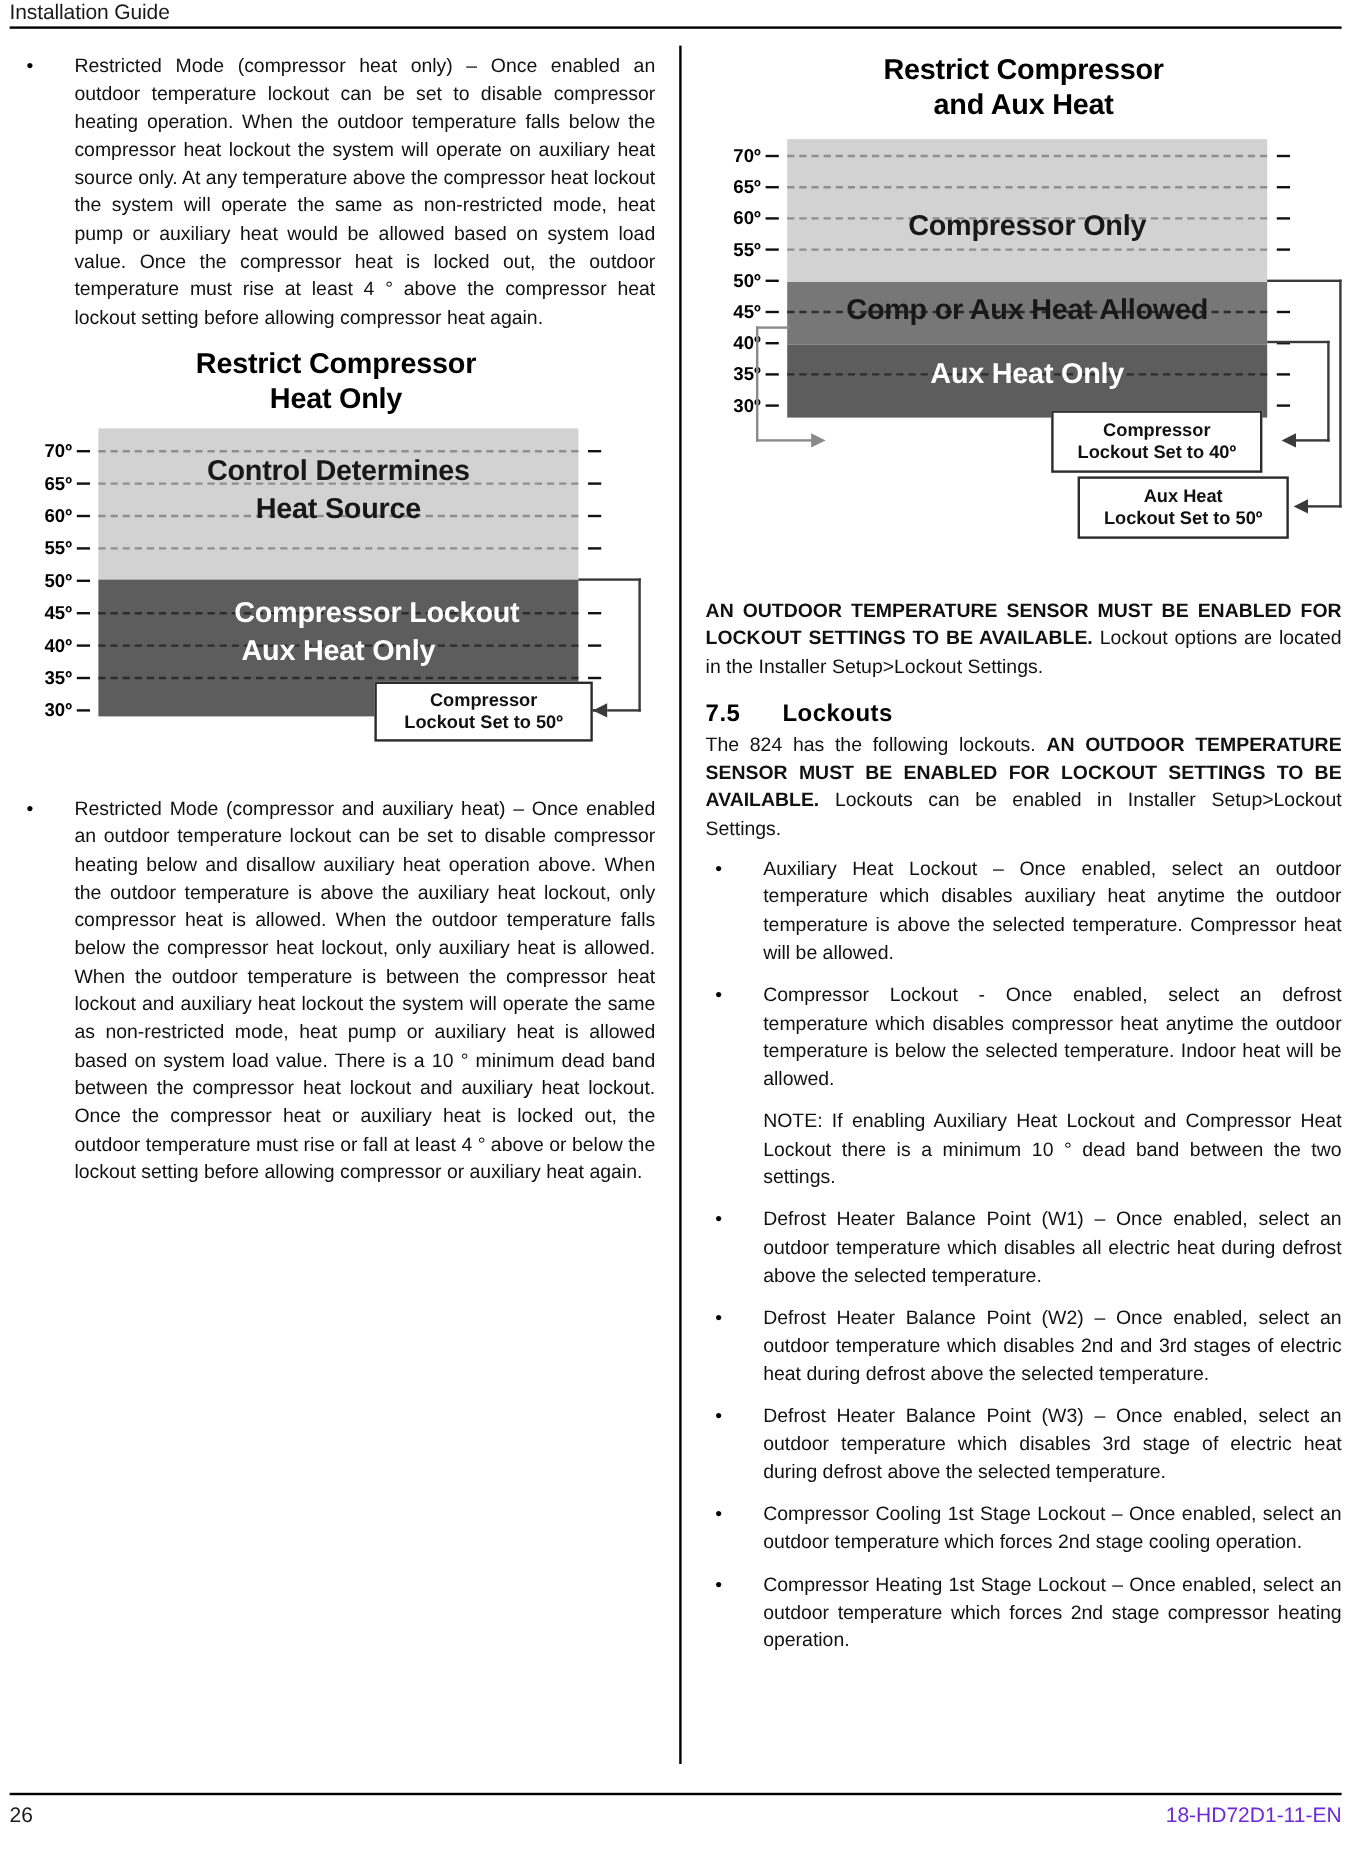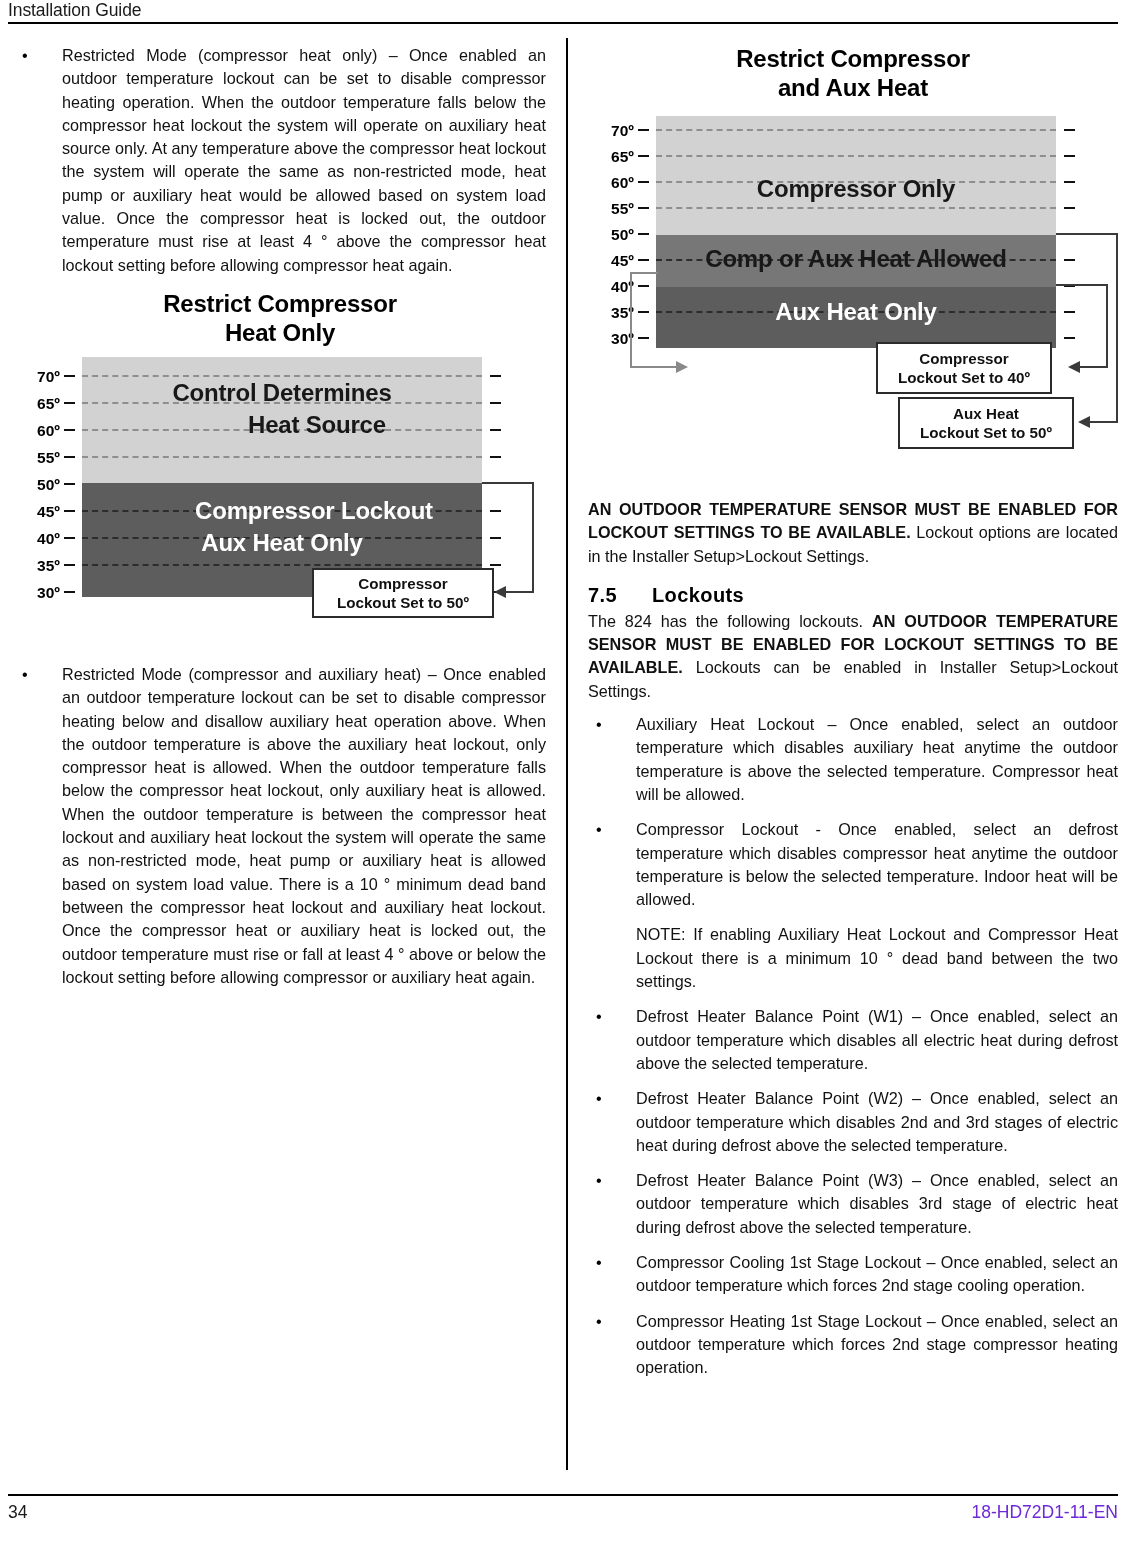--- a/index.html
+++ b/index.html
@@ -273,21 +273,21 @@
         <div class="gridline" style="top:18px;  width:400px;"></div>
         <div class="gridline" style="top:45px;  width:400px;"></div>
         <div class="gridline" style="top:72px;  width:400px;"></div>
         <div class="gridline" style="top:99px;  width:400px;"></div>
 
         <div class="gridline on-dark" style="top:153px; width:400px;"></div>
         <div class="gridline on-dark" style="top:180px; width:400px;"></div>
         <div class="gridline on-dark" style="top:207px; width:400px;"></div>
 
         <div class="band-label dark-text" style="top:22px;">Control Determines</div>
-        <div class="band-label dark-text" style="top:54px;padding-left:35px;">Heat Source</div>
+        <div class="band-label dark-text" style="top:54px;">Heat Source</div>
         <div class="band-label light-text" style="top:140px;padding-left:32px;">Compressor Lockout</div>
         <div class="band-label light-text" style="top:172px;">Aux Heat Only</div>
       </div>
 
       <div class="right-dash" style="left:476px; top:18px;"></div>
       <div class="right-dash" style="left:476px; top:45px;"></div>
       <div class="right-dash" style="left:476px; top:72px;"></div>
       <div class="right-dash" style="left:476px; top:99px;"></div>
       <div class="right-dash" style="left:476px; top:153px;"></div>
       <div class="right-dash" style="left:476px; top:180px;"></div>
@@ -448,15 +448,15 @@
     <div class="bullet-item">
       <span class="bullet-dot">•</span>
       <p class="body-p">Compressor Heating 1st Stage Lockout – Once enabled, select an outdoor temperature which forces 2nd stage compressor heating operation.</p>
     </div>
 
   </div>
 </div>
 
 <div id="page-footer">
   <div class="ftr-rule"></div>
-  <div class="ftr-left">34</div>
+  <div class="ftr-left">26</div>
   <div class="ftr-right">18-HD72D1-11-EN</div>
 </div>
 
 </body></html>

